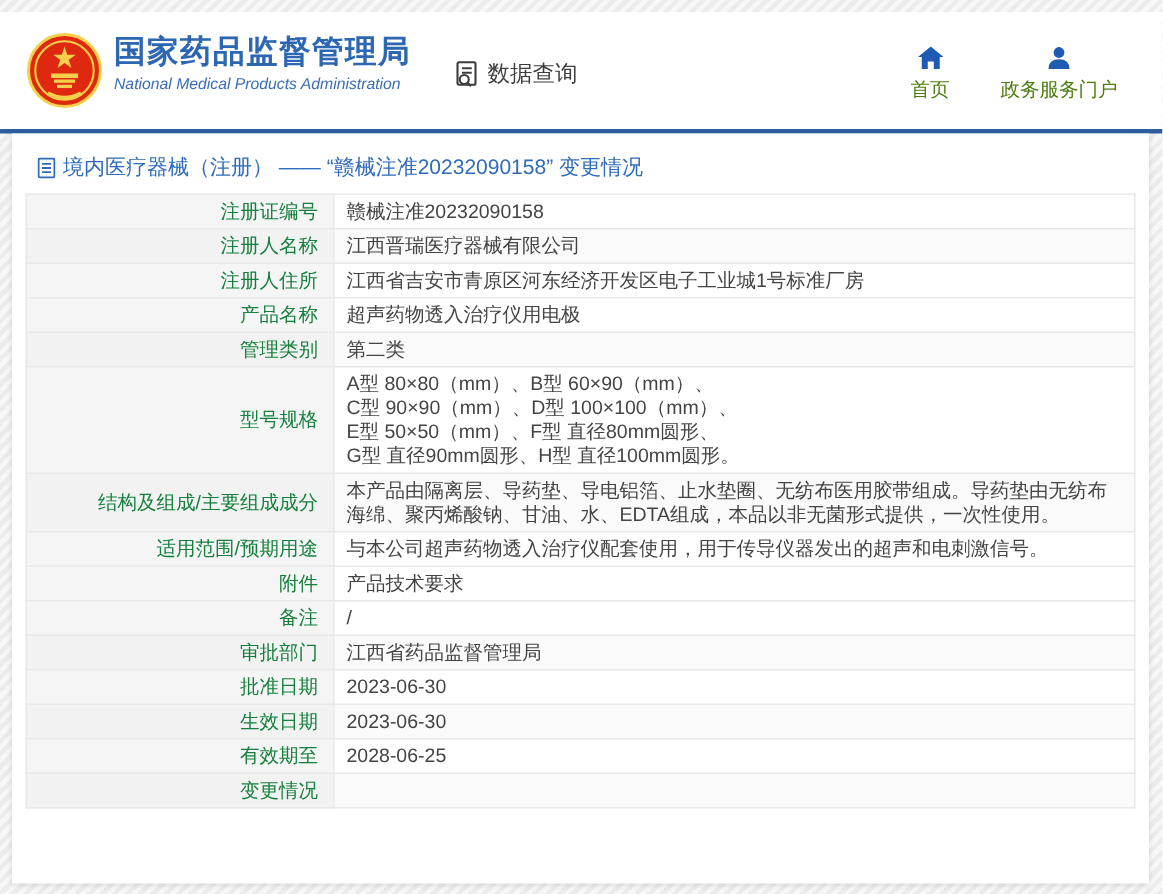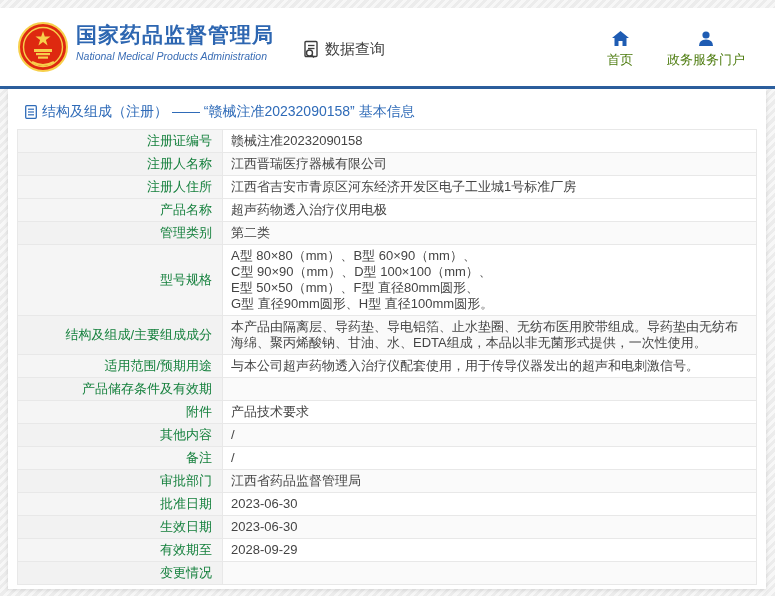--- a/index.html
+++ b/index.html
@@ -141,21 +141,21 @@
 <div class="blue-line"></div>
 
 <main class="card">
   <div class="page-title">
     <svg width="12" height="14" viewBox="0 0 12 14">
       <rect x="0.7" y="0.7" width="10.6" height="12.6" rx="1" fill="none" stroke="#2f6bb8" stroke-width="1.3"></rect>
       <line x1="3" y1="4.2" x2="9" y2="4.2" stroke="#2f6bb8" stroke-width="1.2"></line>
       <line x1="3" y1="7" x2="9" y2="7" stroke="#2f6bb8" stroke-width="1.2"></line>
       <line x1="3" y1="9.8" x2="9" y2="9.8" stroke="#2f6bb8" stroke-width="1.2"></line>
     </svg>
-    <span>结构及组成（注册） —— “赣械注准20232090158” 基本信息</span>
+    <span>境内医疗器械（注册） —— “赣械注准20232090158” 变更情况</span>
   </div>
 
   <table class="info">
     <tbody>
         <tr class="odd">
           <th>注册证编号</th>
           <td>赣械注准20232090158</td>
         </tr>
         <tr class="even">
           <th>注册人名称</th>
@@ -181,51 +181,43 @@
 G型 直径90mm圆形、H型 直径100mm圆形。</td>
         </tr>
         <tr class="even">
           <th>结构及组成/主要组成成分</th>
           <td>本产品由隔离层、导药垫、导电铝箔、止水垫圈、无纺布医用胶带组成。导药垫由无纺布海绵、聚丙烯酸钠、甘油、水、EDTA组成，本品以非无菌形式提供，一次性使用。</td>
         </tr>
         <tr class="odd">
           <th>适用范围/预期用途</th>
           <td>与本公司超声药物透入治疗仪配套使用，用于传导仪器发出的超声和电刺激信号。</td>
         </tr>
-        <tr class="even">
-          <th>产品储存条件及有效期</th>
-          <td></td>
-        </tr>
         <tr class="odd">
           <th>附件</th>
           <td>产品技术要求</td>
         </tr>
-        <tr class="even">
-          <th>其他内容</th>
-          <td>/</td>
-        </tr>
         <tr class="odd">
           <th>备注</th>
           <td>/</td>
         </tr>
         <tr class="even">
           <th>审批部门</th>
           <td>江西省药品监督管理局</td>
         </tr>
         <tr class="odd">
           <th>批准日期</th>
           <td>2023-06-30</td>
         </tr>
         <tr class="even">
           <th>生效日期</th>
           <td>2023-06-30</td>
         </tr>
         <tr class="odd">
           <th>有效期至</th>
-          <td>2028-09-29</td>
+          <td>2028-06-25</td>
         </tr>
         <tr class="even">
           <th>变更情况</th>
           <td></td>
         </tr>
       </tbody>
   </table>
 </main>
 
 </body></html>

